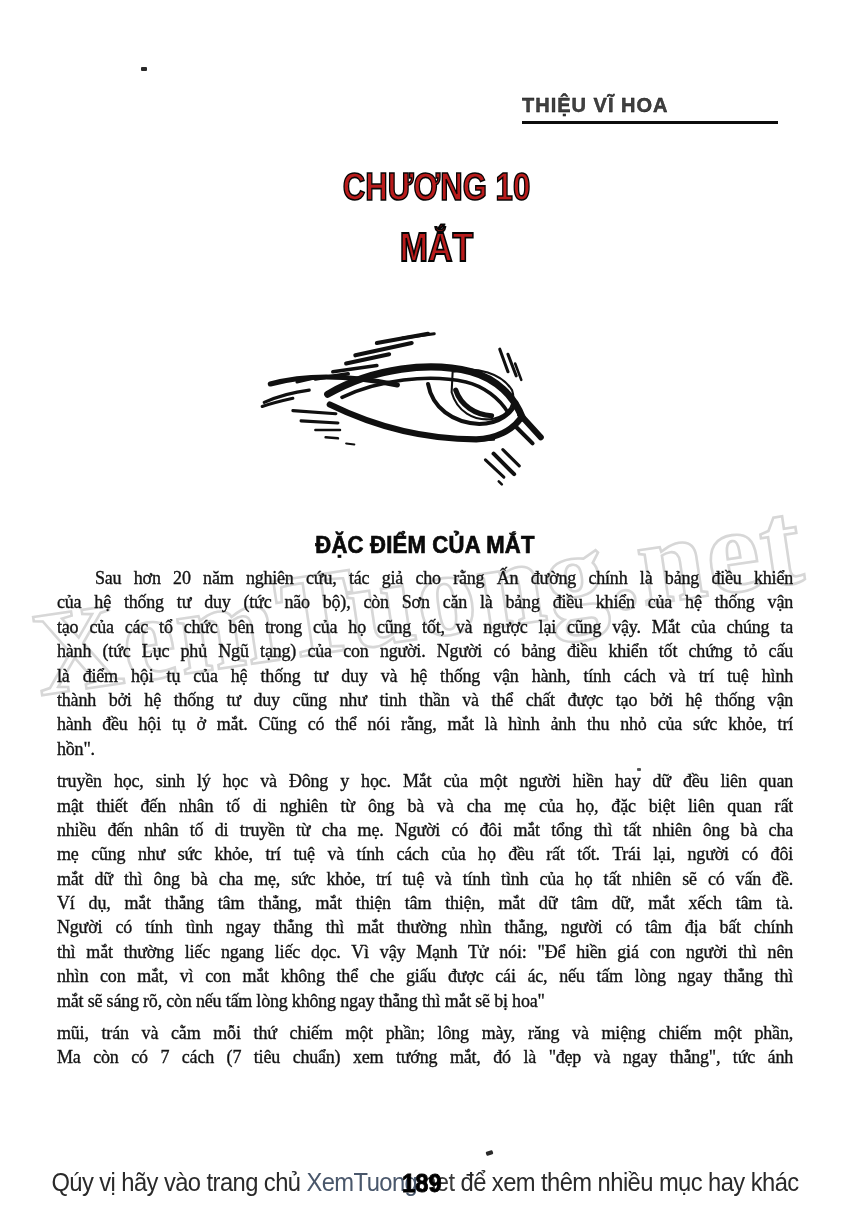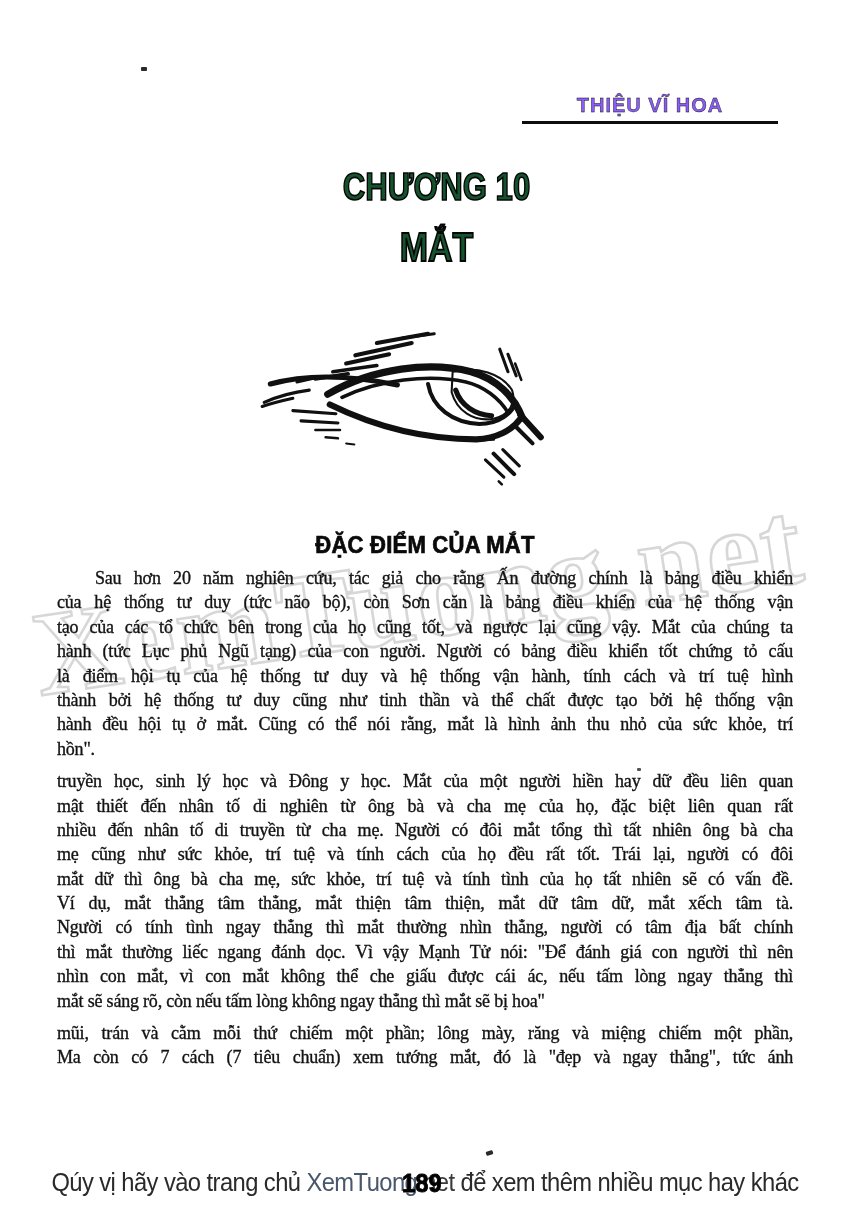--- a/index.html
+++ b/index.html
@@ -13,29 +13,29 @@
   
   .speck { position:absolute; background:#2a2a2a; border-radius:1px; }
   .s1 { left:141px; top:67px; width:6px; height:4px; }
   .s2 { left:486px; top:1151px; width:7px; height:4px; transform:rotate(-18deg); }
   .s3 { left:637px; top:768px; width:4px; height:3px; background:#555; }
 
   
   .running-head-wrap {
     position:absolute; top:94px; right:72px; width:256px;
     border-bottom:3px solid #0d0d0d; padding-bottom:4px;
-    text-align:center;
+    text-align:left;
     font-family:"Liberation Sans", sans-serif;
-    font-weight:700; font-size:20px; letter-spacing:1px; color:#8b5cf6;
+    font-weight:700; font-size:20px; letter-spacing:1px; color:#404040;
     -webkit-text-stroke:0.4px #0b0b0b;
   }
 
   
   .chapter { position:absolute; top:166px; left:0; width:100%; text-align:center;
-    font-family:"Liberation Sans", sans-serif; color:#14532d;padding-left:23px; }
+    font-family:"Liberation Sans", sans-serif; color:#b91c1c;padding-left:23px; }
   .chapter-label {
     font-size:38px; font-weight:700; letter-spacing:0px;
     transform:scaleX(0.82); transform-origin:50% 50%;
     -webkit-text-stroke:1.6px #050505;
   }
   .chapter-title {
     margin-top:16px; font-size:40px; font-weight:700;
     transform:scaleX(0.85); transform-origin:50% 50%;
     -webkit-text-stroke:1.8px #050505;
   }
@@ -167,21 +167,21 @@
         <div class="line">hồn".</div>
       </div>
       <div class="para">
         <div class="line jst">truyền học, sinh lý học và Đông y học. Mắt của một người hiền hay dữ đều liên quan</div>
         <div class="line jst">mật thiết đến nhân tố di nghiên từ ông bà và cha mẹ của họ, đặc biệt liên quan rất</div>
         <div class="line jst">nhiều đến nhân tố di truyền từ cha mẹ. Người có đôi mắt tổng thì tất nhiên ông bà cha</div>
         <div class="line jst">mẹ cũng như sức khỏe, trí tuệ và tính cách của họ đều rất tốt. Trái lại, người có đôi</div>
         <div class="line jst">mắt dữ thì ông bà cha mẹ, sức khỏe, trí tuệ và tính tình của họ tất nhiên sẽ có vấn đề.</div>
         <div class="line jst">Ví dụ, mắt thẳng tâm thẳng, mắt thiện tâm thiện, mắt dữ tâm dữ, mắt xếch tâm tà.</div>
         <div class="line jst">Người có tính tình ngay thẳng thì mắt thường nhìn thẳng, người có tâm địa bất chính</div>
-        <div class="line jst">thì mắt thường liếc ngang đánh dọc. Vì vậy Mạnh Tử nói: "Để đánh giá con người thì nên</div>
+        <div class="line jst">thì mắt thường liếc ngang liếc dọc. Vì vậy Mạnh Tử nói: "Để hiền giá con người thì nên</div>
         <div class="line jst">nhìn con mắt, vì con mắt không thể che giấu được cái ác, nếu tấm lòng ngay thẳng thì</div>
         <div class="line">mắt sẽ sáng rõ, còn nếu tấm lòng không ngay thẳng thì mắt sẽ bị hoa"</div>
       </div>
       <div class="para">
         <div class="line jst">mũi, trán và cằm mỗi thứ chiếm một phần; lông mày, răng và miệng chiếm một phần,</div>
         <div class="line jst">Ma còn có 7 cách (7 tiêu chuẩn) xem tướng mắt, đó là "đẹp và ngay thẳng", tức ánh</div>
       </div>
     </div>
 
   <div class="footer"><span>Qúy vị hãy vào trang chủ </span><span class="brand" style="color: rgb(73, 87, 107);">XemTuong</span><span class="overlap"><span>.net</span><span class="pageno">189</span></span><span> để xem thêm nhiều mục hay khác</span></div>

